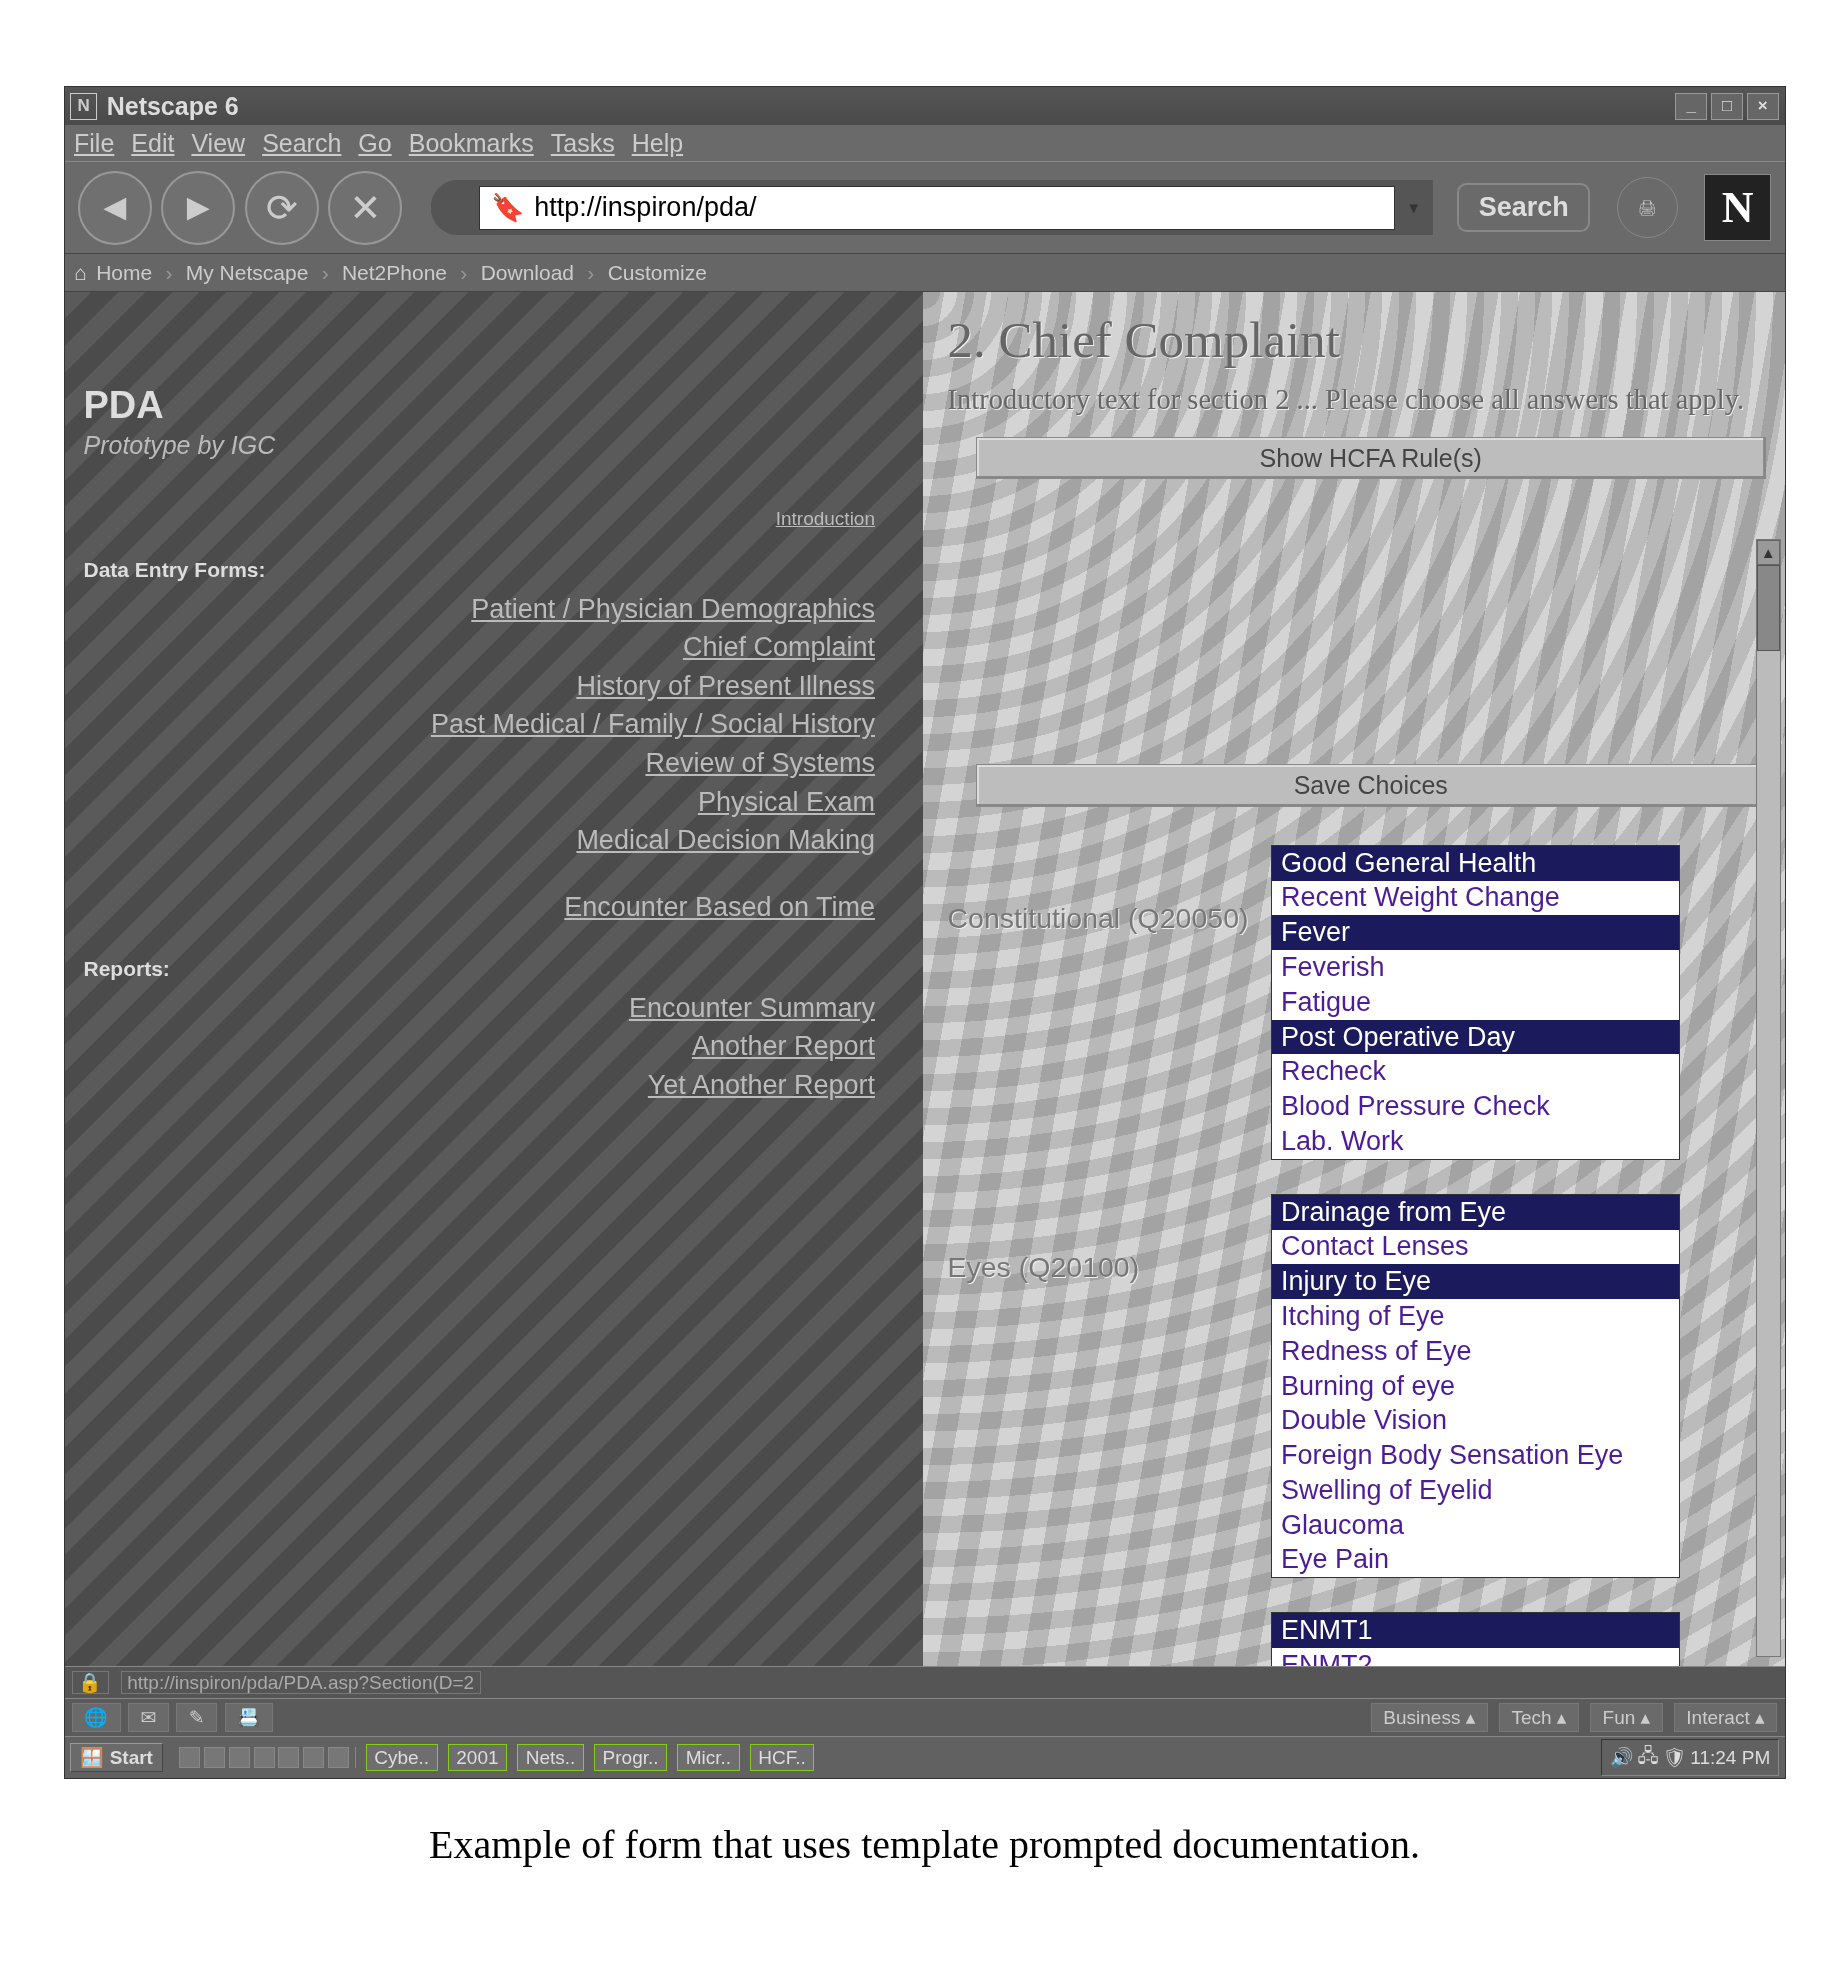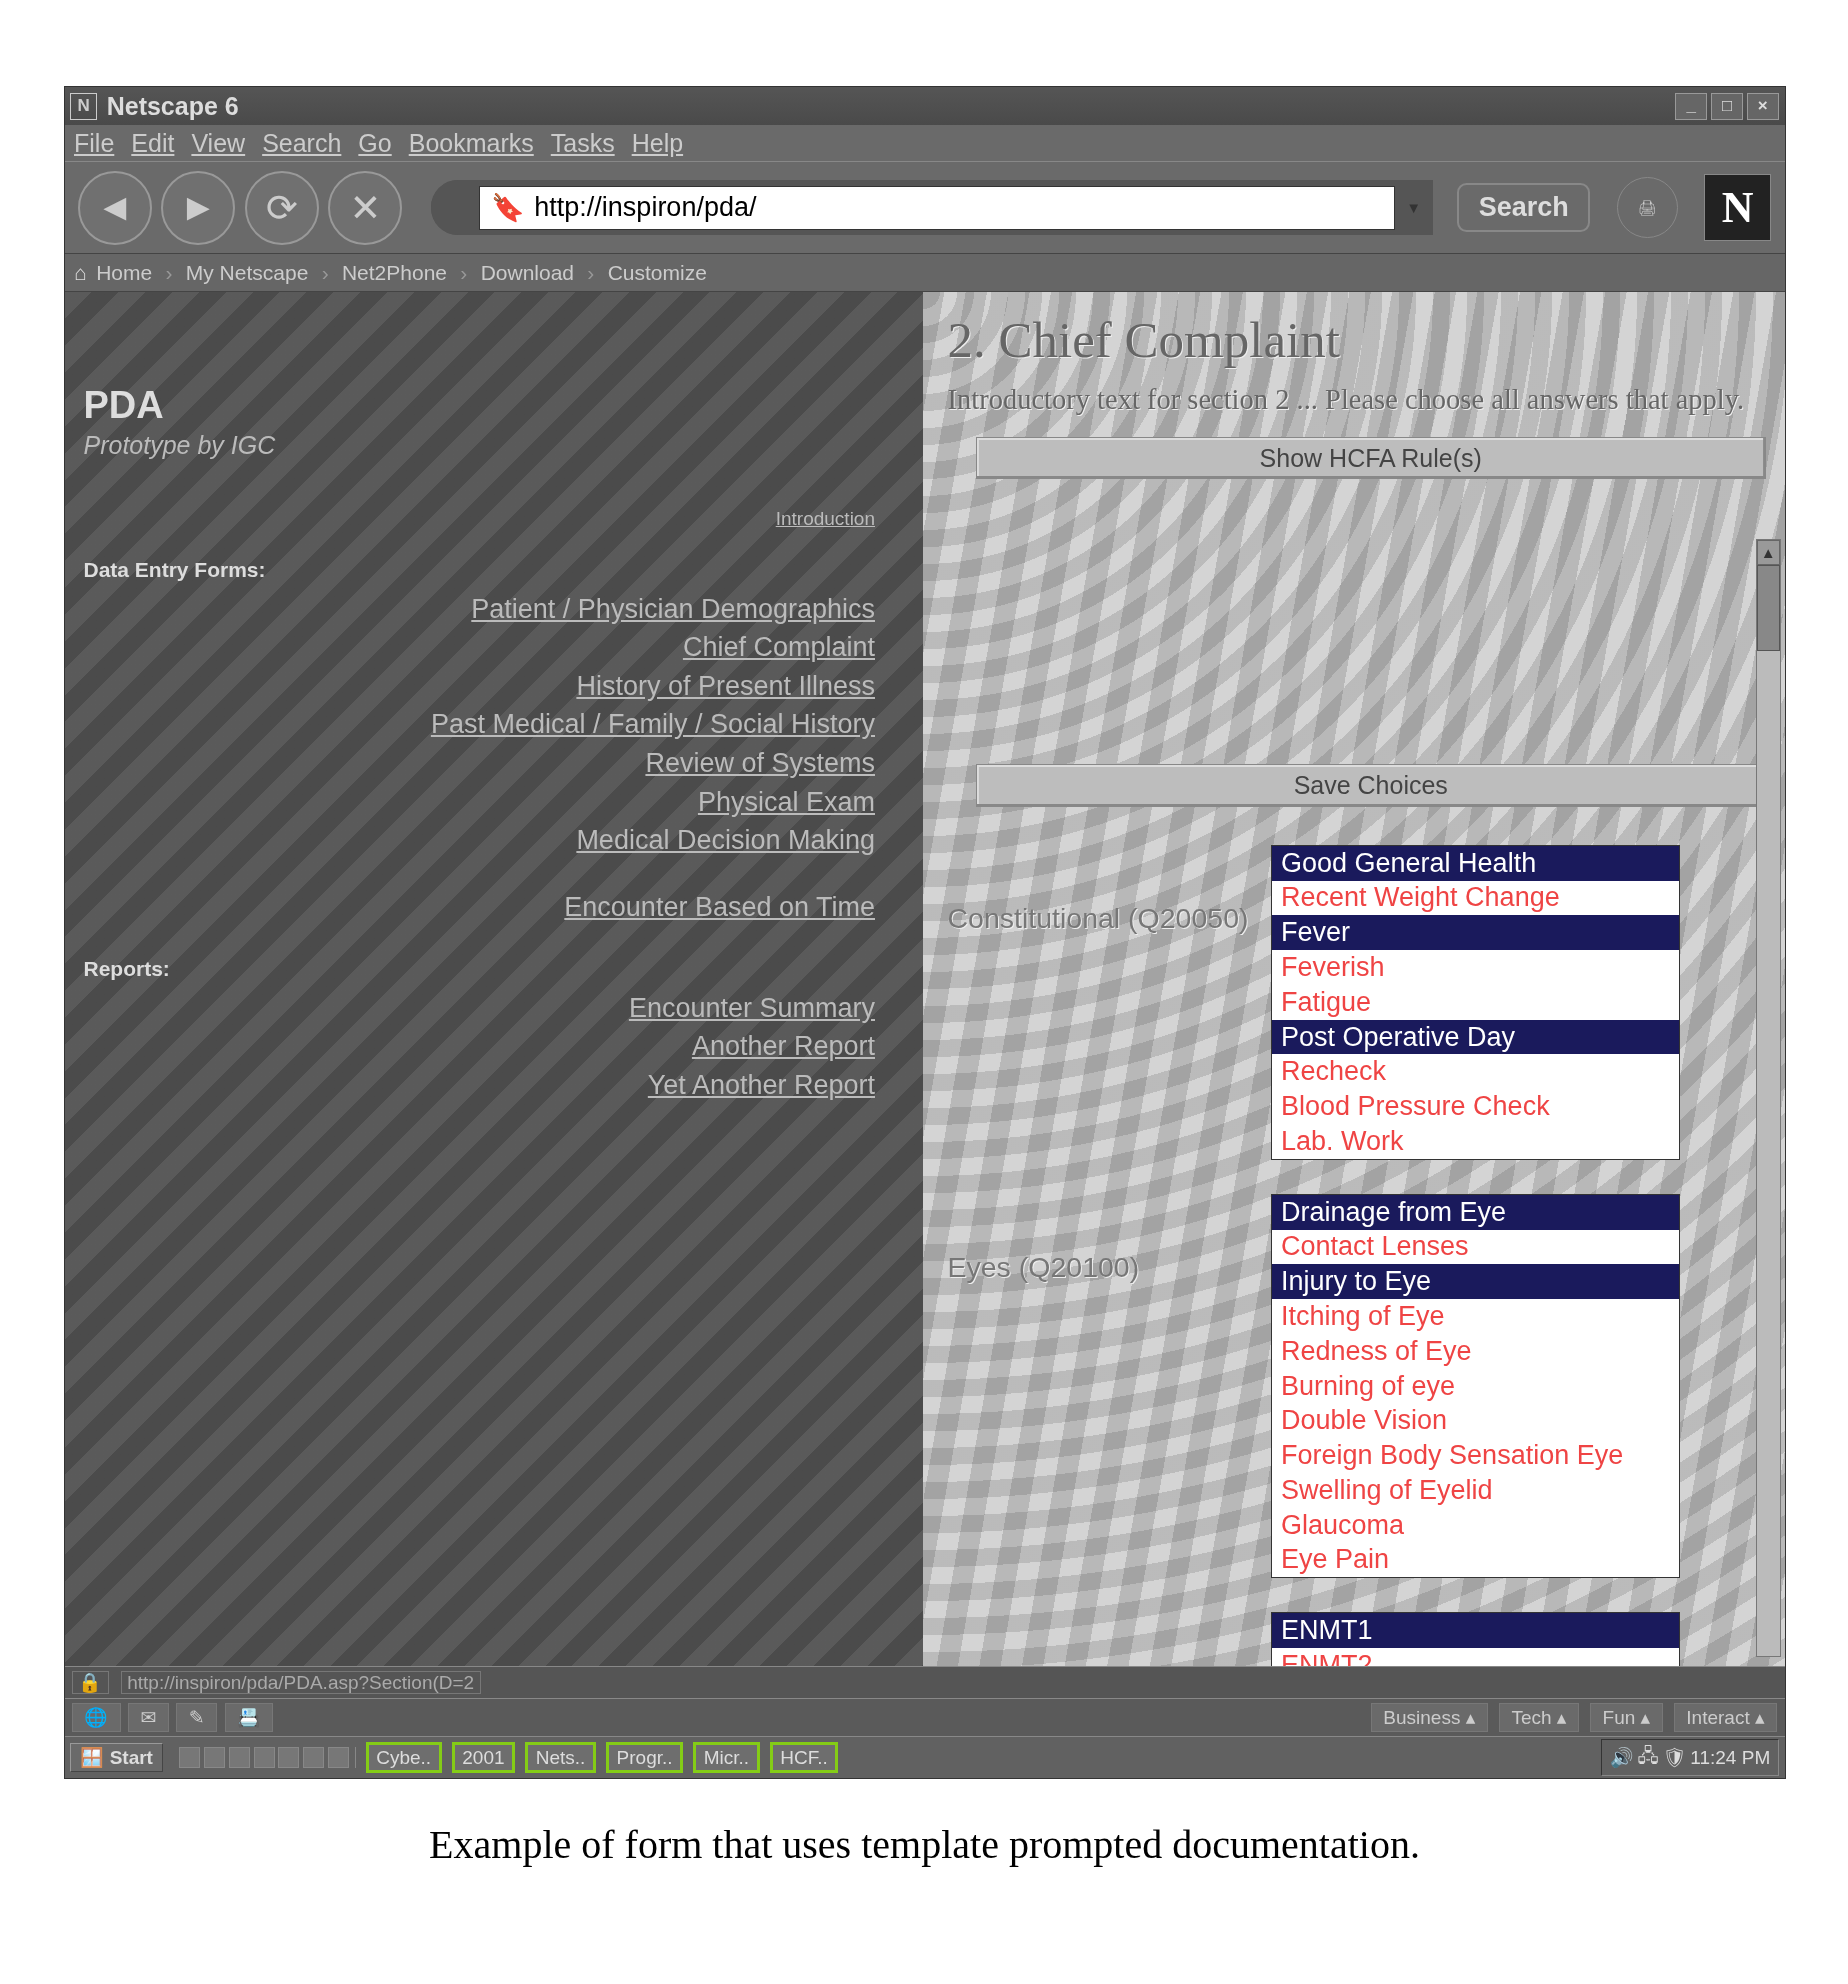--- a/index.html
+++ b/index.html
@@ -60,37 +60,37 @@
   }
   .main-inner { position:relative; padding: 19px 19px 9.5px 25px; height:100%; overflow:auto; }
   .main h2 { font-size:51px; font-weight:normal; color:#666; font-family: Georgia, serif; text-shadow:1px 1px 0 #eee; margin-bottom:15px;}
   .main .intro-text { font-size:28.5px; color:#666; font-family: Georgia, serif; margin-bottom:21px; text-shadow:1px 1px 0 #eee; max-width:913px;}
   .btn-row { display:flex; gap:285px; margin-bottom:38px; padding-left:28.5px;flex-direction:column;}
   .form-btn { border:1.9px solid #888; background:#bdbdbd; color:#444; font-size:25px; padding:5.7px 21px; box-shadow: inset -1.9px -1.9px 0 #888, inset 1.9px 1.9px 0 #ddd;}
 
   .question-row { display:flex; align-items:flex-start; margin-bottom:34px; gap:19px;}
   .q-label { width: 304px; font-size:28.5px; color:#777; padding-top:57px; text-shadow:1px 1px 0 #eee;}
   .listbox { border:1.9px solid #333; background:#fff; font-size:27px; min-width:409px; }
-  .listbox .opt { padding:1.9px 9.5px; color:#ef4444; background:#fff; white-space:nowrap;}
+  .listbox .opt { padding:1.9px 9.5px; color:#4c1d95; background:#fff; white-space:nowrap;}
   .listbox .opt.sel { background:#1a1a5c; color:#fff; }
 
   .scrollbar-v { position:absolute; top:247px; right:3.8px; width:25px; bottom:9.5px; background:#bbb; border:1px solid #777;}
   .scrollbar-v .thumb { width:100%; height:86px; background:#888; border:1px solid #555;}
   .scrollbar-v .arrow { height:25px; background:#999; border:1px solid #666; display:flex;align-items:center;justify-content:center;color:#333;font-size:15px;}
 
   
   .statusbar { height:32px; background:#555; border-top:1px solid #888; display:flex; align-items:center; color:#aaa; font-size:19px; padding:0 7.6px; gap:11.4px;}
   .statusbar .cell { border:1px solid #777; padding:0 5.7px; height:23px; display:flex;align-items:center;}
   .tabbar { height:38px; background:#5a5a5a; border-top:1px solid #888; display:flex; align-items:center; padding:0 7.6px; gap:7.6px; color:#ccc; font-size:19px;}
   .tabbar .seg { border:1px solid #777; padding:1.9px 11.4px; background:#6a6a6a;}
   .tabbar .right-seg { margin-left:auto; display:flex; gap:11.4px;}
   .taskbar { height:42px; background:#616161; border-top:1.9px solid #888; display:flex; align-items:center; padding:0 5.7px; gap:10px; color:#ddd; font-size:19px;}
   .taskbar .start { font-weight:bold; padding:1.9px 9.5px; border:1.9px outset #999; background:#6a6a6a;}
   .taskbar .tray { margin-left:auto; display:flex; align-items:center; gap:3.8px; border:1px inset #888; padding:1.9px 7.6px;}
-  .taskbar .btn { border:3px solid #84cc16; padding:1.9px 7.6px; background:#6e6e6e;}
+  .taskbar .btn { border:1px solid #84cc16; padding:1.9px 7.6px; background:#6e6e6e;}
   .taskbar .ql { display:flex; gap:3.8px; padding:0 5.7px; border-right:1px solid #888;}
   .taskbar .ql span { width:21px;height:21px;border:1px solid #888;background:#777;}
 
   .caption { margin-top: 42px; font-family: 'Times New Roman', serif; font-size: 40px; color:#000; text-align:center; }
 </style>
 </head>
 <body>
 
 <div class="doc-wrapper">
   <div class="browser-shell">

